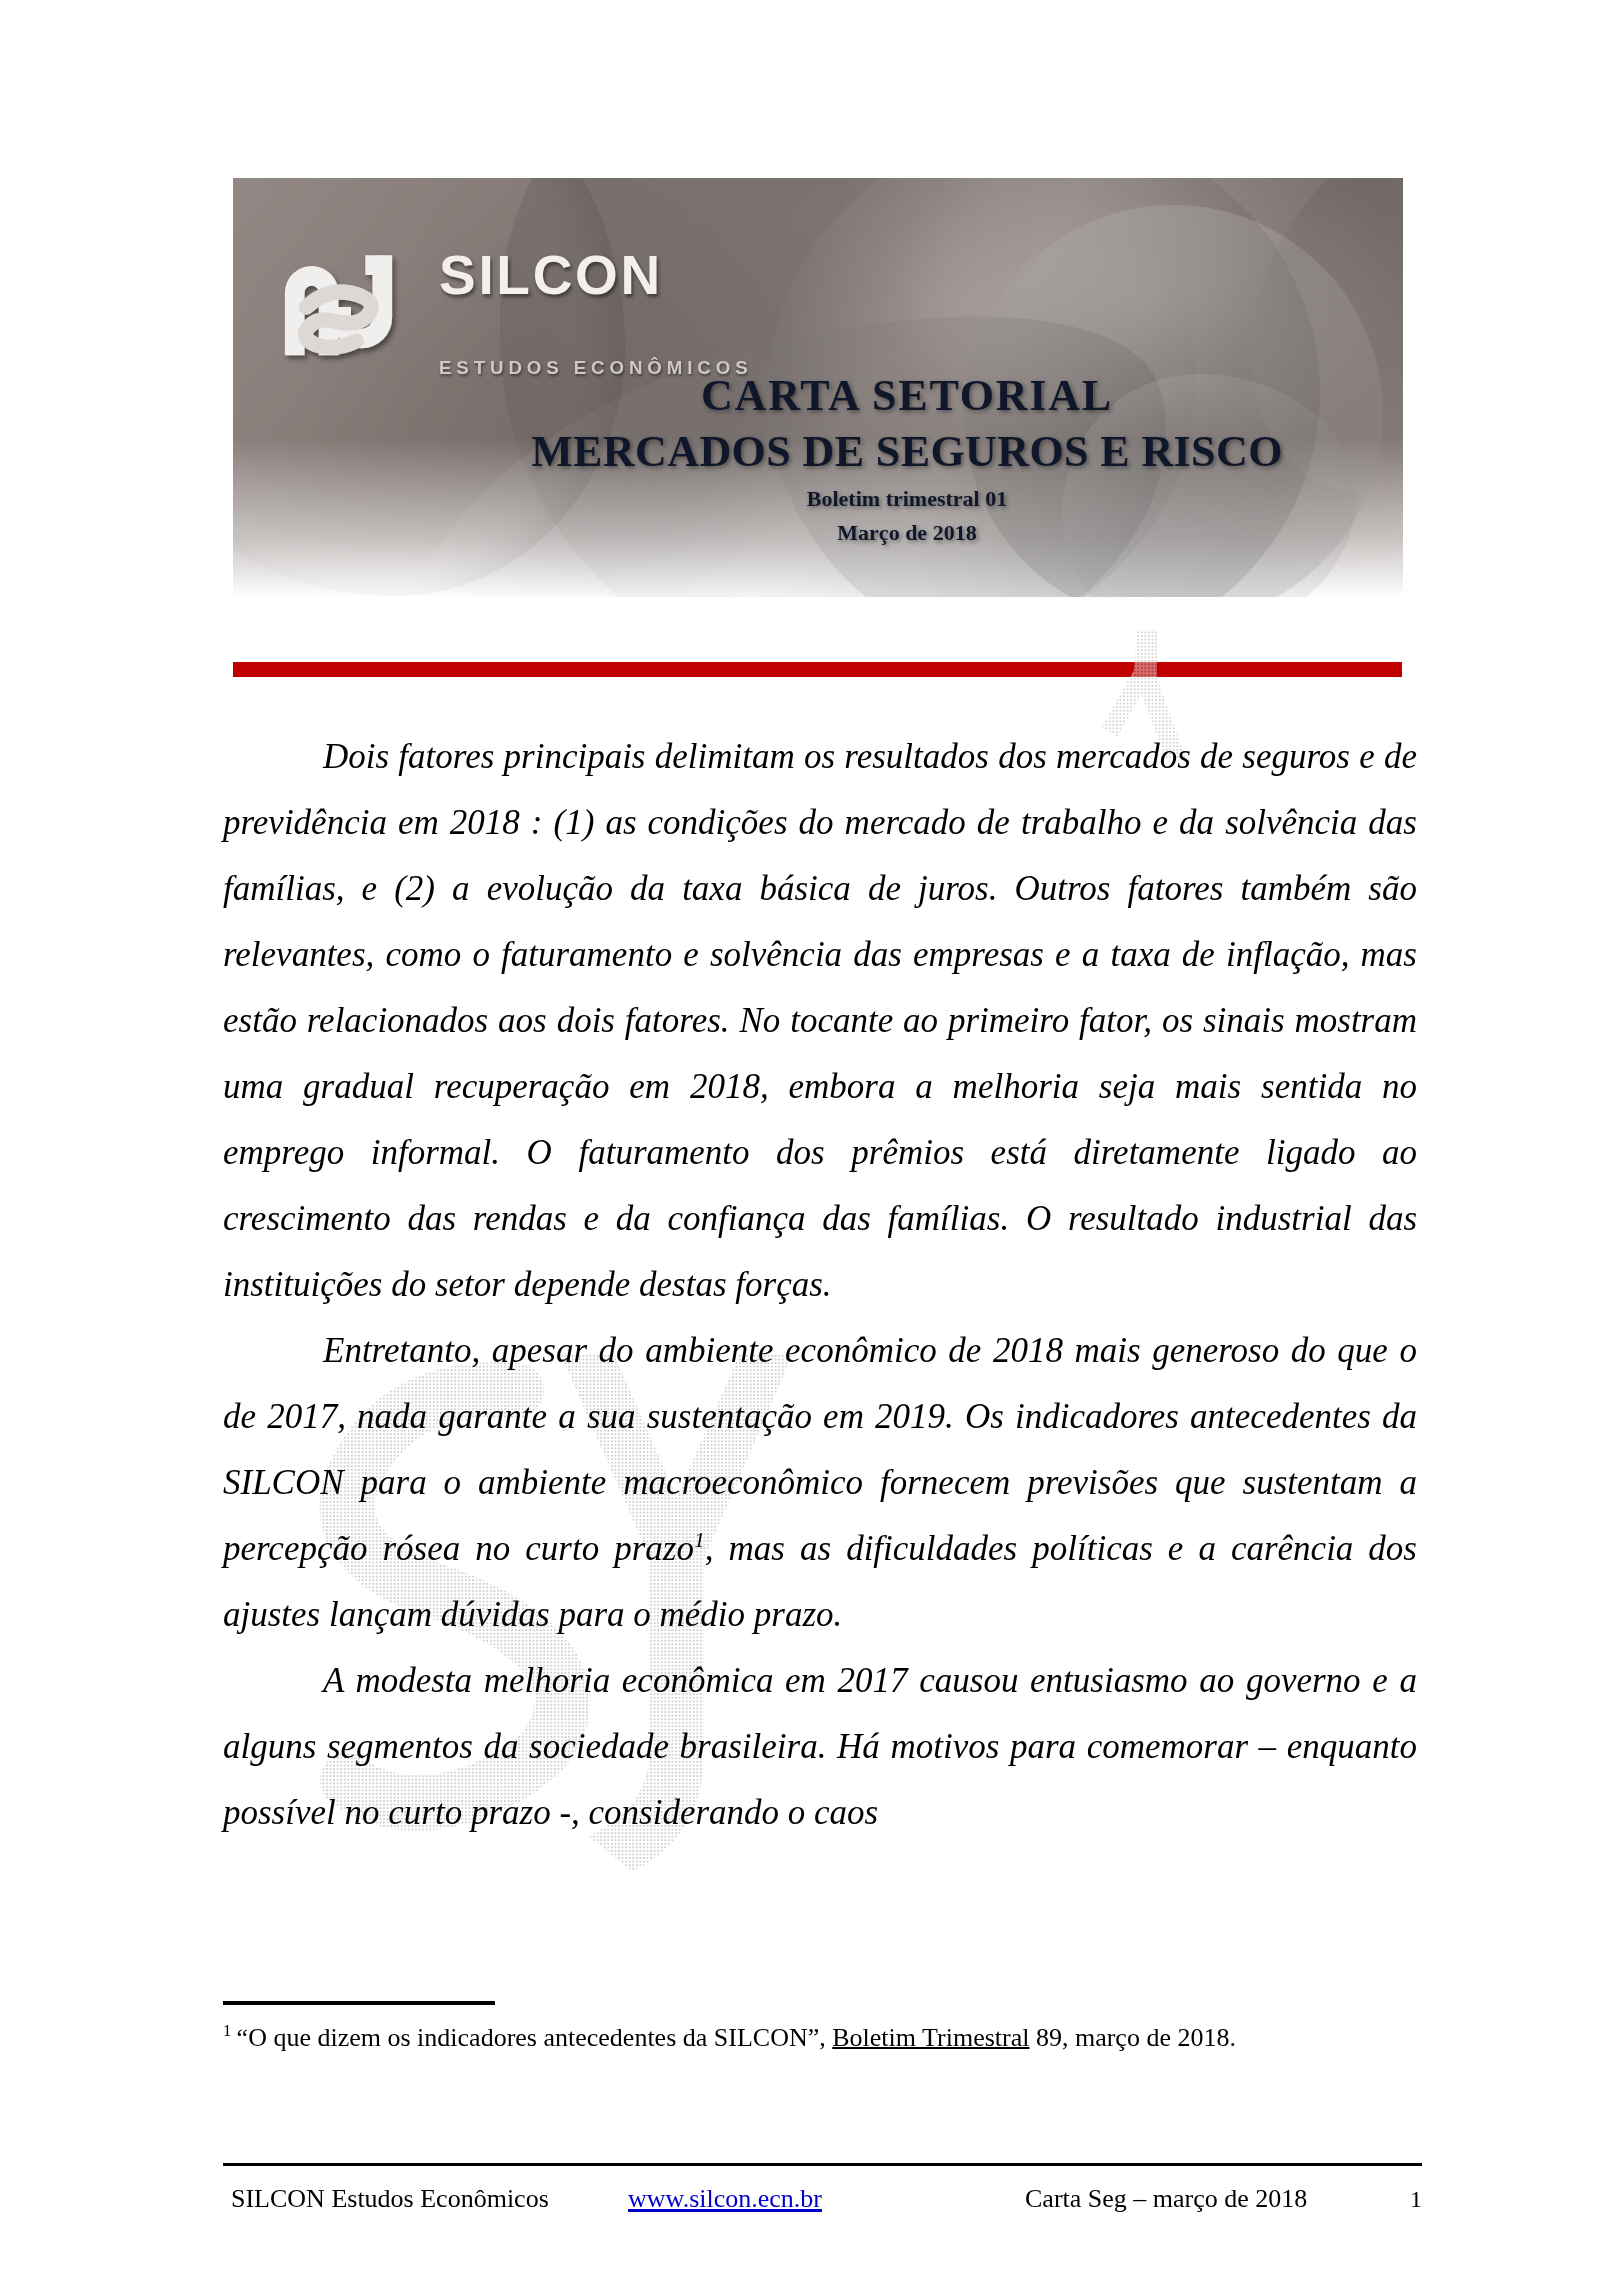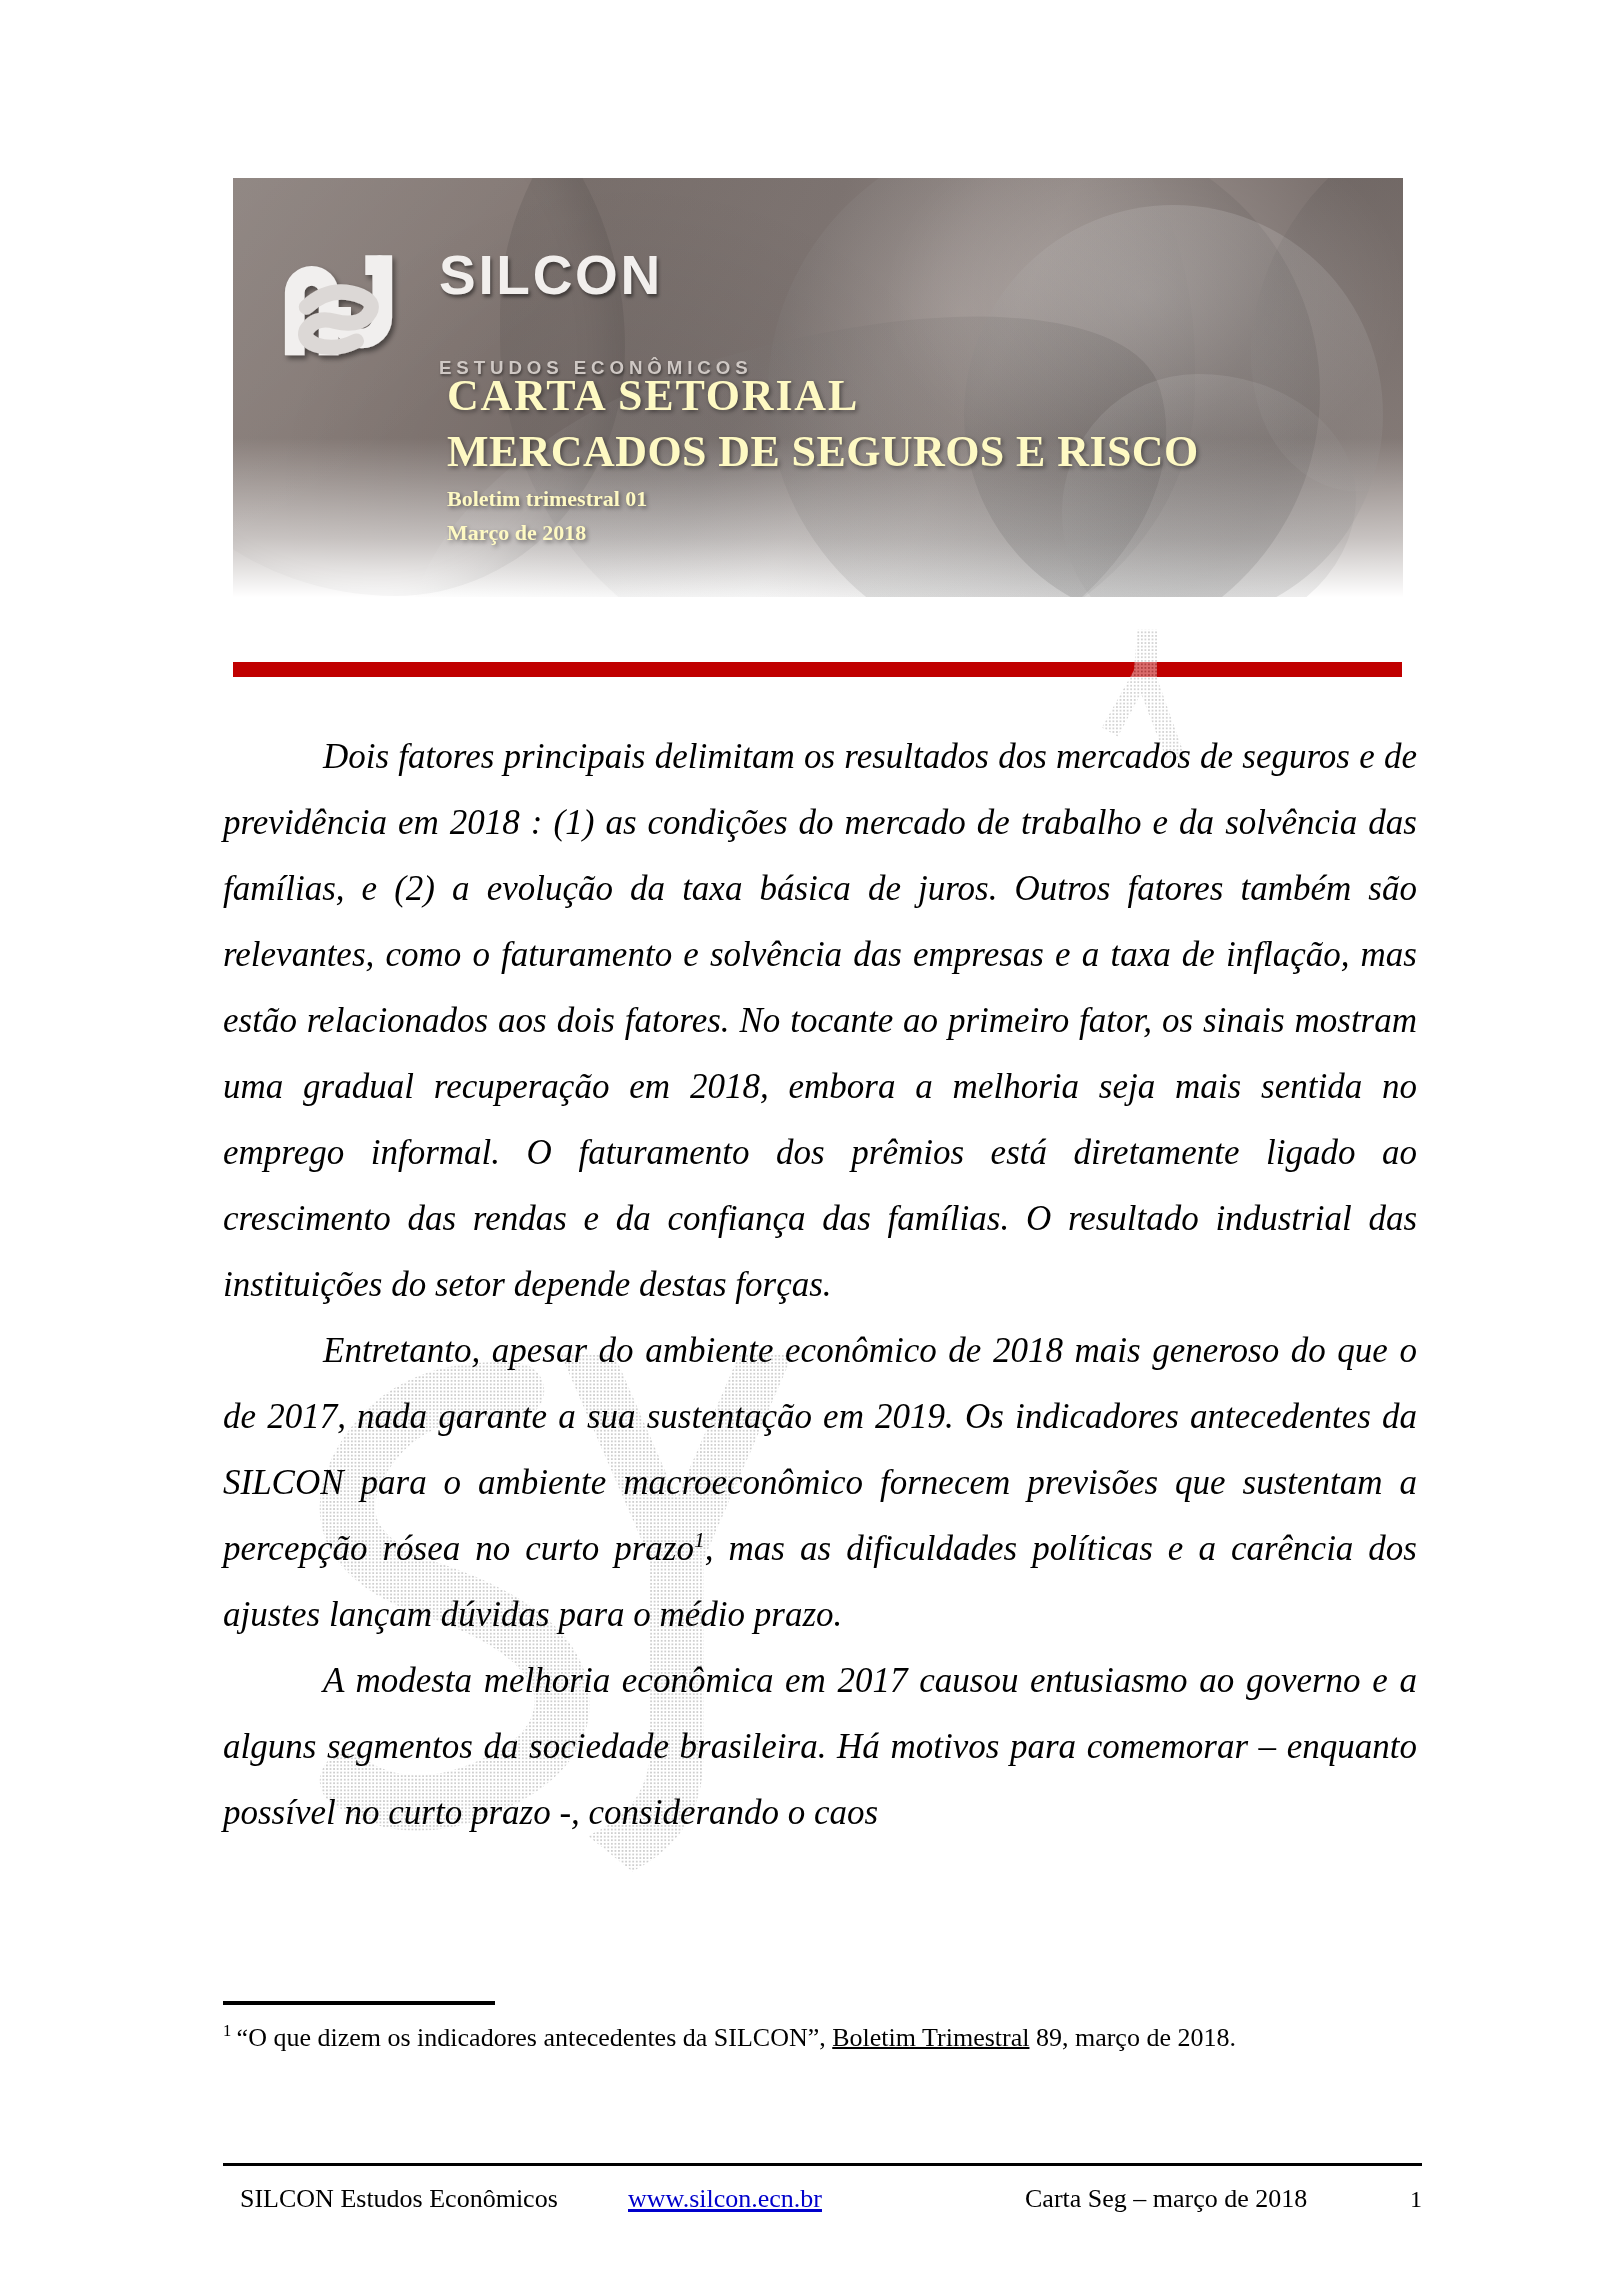--- a/index.html
+++ b/index.html
@@ -134,22 +134,22 @@
     margin-top: 8px;
     text-shadow: 0.9px 1.8px 2.7px rgba(0,0,0,0.45);
   }
 
   
   .banner-titles {
     position: absolute;
     left: 214px;
     right: 36px;
     top: 192px;
-    text-align: left;
-    color: #fef9c3;
+    text-align: center;
+    color: #0f172a;
     text-shadow: 1.8px 1.8px 4.5px rgba(0,0,0,0.42);
   }
   .t-main {
     font-family: "Liberation Serif", "DejaVu Serif", serif;
     font-weight: bold;
     font-size: 44px;
     letter-spacing: 1.8px;
     line-height: 1.18;
   }
   .t-sub {
@@ -249,21 +249,21 @@
   .footer {
     position: absolute;
     left: 223px;
     top: 2174px;
     width: 1199px;
     height: 50px;
     font-size: 26px;
     font-family: "Liberation Serif", "DejaVu Serif", serif;
     line-height: 50px;
   }
-  .f-org   { position: absolute; left: 17px;   top: 0; }
+  .f-org   { position: absolute; left: 8px;   top: 0; }
   .f-link  { position: absolute; left: 405px; top: 0; color: #0000cc; text-decoration: underline; text-decoration-thickness: 2.7px; }
   .f-doc   { position: absolute; left: 802px; top: 0; }
   .f-page  { position: absolute; right: 0px;  top: 0; font-size: 24px; }
 </style>
 </head>
 <body>
 
 <div class="page">
 
   <div class="banner">

